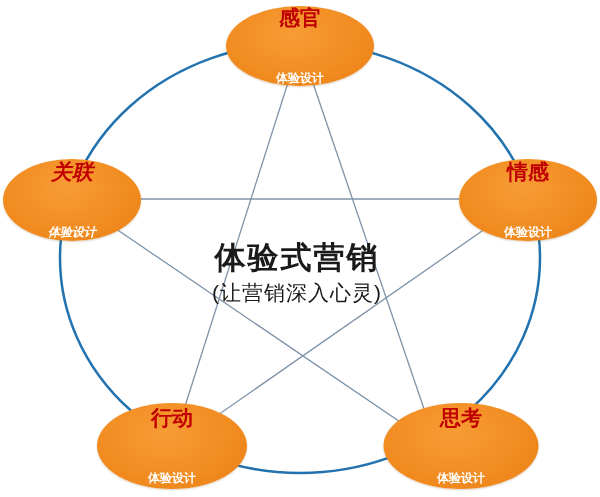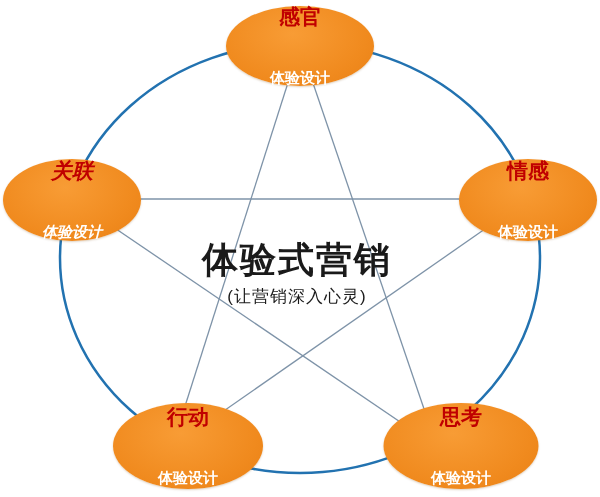--- a/index.html
+++ b/index.html
@@ -37,45 +37,45 @@
   .node-title {
     color: #c00000;
     font-weight: bold;
     font-size: 21px;
     line-height: 1.15;
     text-align: center;
   }
   .node-sub {
     color: #ffffff;
     font-weight: bold;
-    font-size: 15px;
+    font-size: 12px;
     line-height: 1.25;
     text-align: center;
   }
   .node-top          { left: 300px; top: 46px;  width: 148px; height: 80px; }
   .node-right        { left: 528px; top: 200px; width: 138px; height: 82px; align-items: center; }
   .node-left         { left: 72px;  top: 200px; width: 138px; height: 82px; font-style: italic; }
-  .node-bottom-left  { left: 188px; top: 446px; width: 150px; height: 86px; }
+  .node-bottom-left  { left: 172px; top: 446px; width: 150px; height: 86px; }
   .node-bottom-right { left: 461px; top: 446px; width: 155px; height: 86px; }
   .center-text {
     position: absolute;
     left: 297px;
     top: 272px;
     transform: translate(-50%, -50%);
     text-align: center;
     color: #1a1a1a;
     white-space: nowrap;
   }
   .center-title {
-    font-size: 36px;
+    font-size: 31px;
     font-weight: bold;
     letter-spacing: 2px;
   }
   .center-sub {
-    font-size: 17px;
+    font-size: 21px;
     letter-spacing: 1px;
   }
 </style>
 </head>
 <body>
 
 <div class="canvas">
 
   <svg class="diagram-svg" viewBox="0 0 600 497">
     <ellipse cx="300" cy="258" rx="240" ry="215" fill="none" stroke="#2272b0" stroke-width="2.5"></ellipse>

